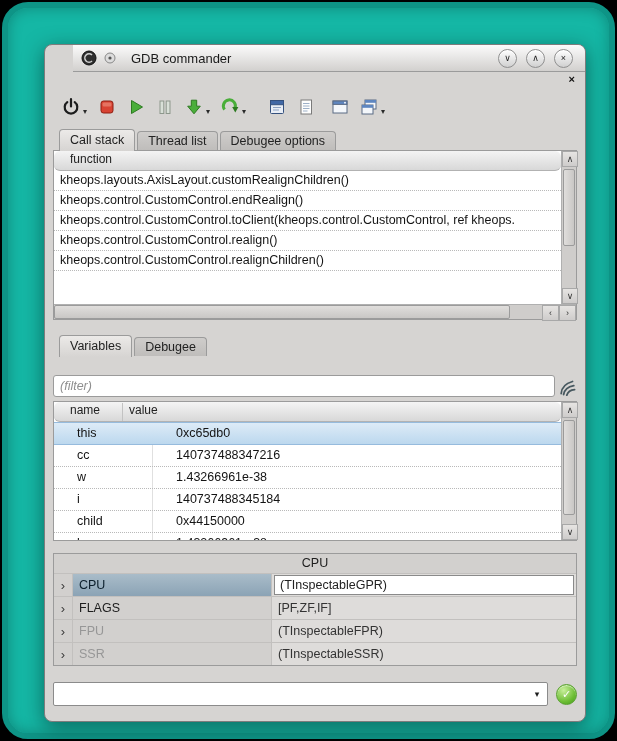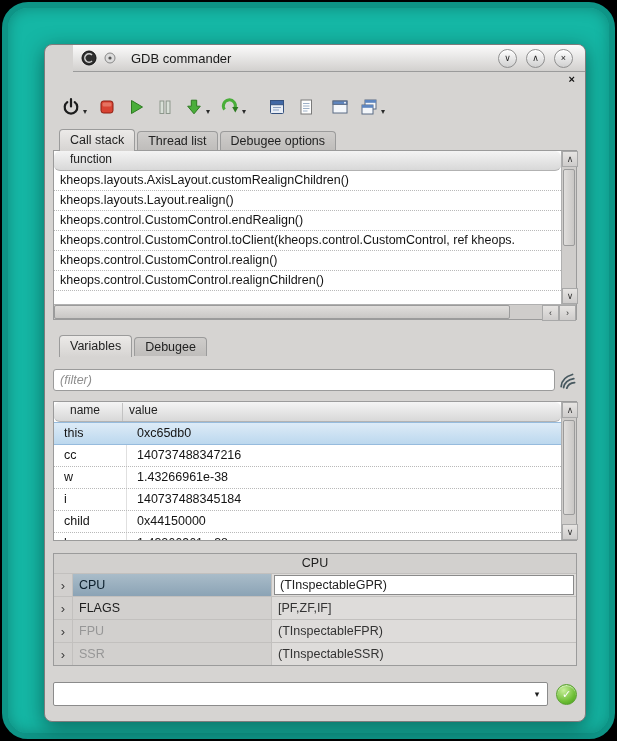--- a/index.html
+++ b/index.html
@@ -44,32 +44,32 @@
   .vscroll{display:flex;flex-direction:column;background:#cfcdcb;border-left:1px solid #b0b0b0;}
   .hscroll{display:flex;background:#cfcdcb;border-top:1px solid #b0b0b0;grid-column:1/3;grid-row:2;}
   .sbtn{width:15px;height:14px;flex:none;display:flex;align-items:center;justify-content:center;
     font-size:9px;color:#333;background:linear-gradient(#e6e4e2,#cecccb);border:1px solid #a8a8a8;}
   .track{flex:1;position:relative;}
   .vthumb{position:absolute;left:1px;right:1px;background:linear-gradient(90deg,#e0dedc,#c9c7c5);
     border:1px solid #9b9b9b;border-radius:2px;}
   .hthumb{position:absolute;top:0;bottom:0;left:0;background:linear-gradient(#e0dedc,#c9c7c5);
     border:1px solid #9b9b9b;border-radius:2px;}
   
-  .filter-row{margin:7px 8px 4px;height:34px;flex:none;display:flex;align-items:center;gap:2px;}
+  .filter-row{margin:7px 8px 4px;height:34px;flex:none;display:flex;align-items:flex-end;gap:2px;}
   .filter-input{flex:1;height:20px;border:1px solid #9b9b9b;border-radius:3px;padding:0 6px;
     font-size:12.5px;background:#fff;outline:none;color:#333;}
   .filter-input::placeholder{color:#8f8f8f;font-style:italic;}
   .claw{width:20px;height:20px;display:flex;align-items:center;justify-content:center;flex:none;}
   
   .vars-panel{margin:0 8px;flex:none;height:138px;border:1px solid #9b9b9b;background:#fff;
     display:grid;grid-template-columns:1fr 15px;}
   .vars-main{overflow:hidden;display:flex;flex-direction:column;}
   .hc-name{width:52px;flex:none;border-right:1px solid #c2c2c2;}
   .var-row{height:21px;flex:none;display:flex;font-size:12.5px;color:#141414;border-bottom:1px dotted #b9b9b9;}
-  .vc{line-height:20px;padding:0 10px;white-space:nowrap;overflow:hidden;}
+  .vc{line-height:20px;padding:0 23px;white-space:nowrap;overflow:hidden;}
   .vc.name{width:52px;flex:none;border-right:1px solid #e0e0e0;}
   .vc.val{flex:1;}
   .var-row.sel{background:linear-gradient(#ddebf7,#bcd8ee);border-top:1px solid #96bbdd;
     border-bottom:1px solid #96bbdd;height:21px;}
   .var-row.sel .vc.name{border-right-color:transparent;}
   
   .cpu-panel{margin:12px 8px 0;flex:none;border:1px solid #9b9b9b;background:#d2d0ce;}
   .cpu-title{height:19px;line-height:19px;text-align:center;font-size:12.5px;color:#1d1d1d;}
   .cpu-row{display:flex;height:22px;border-top:1px solid #c2c0be;}
   .cpu-exp{width:18px;flex:none;display:flex;align-items:center;justify-content:center;color:#3b3b3b;
@@ -211,21 +211,20 @@
     <div class="tabstrip">
       <span class="tab active">Call stack</span>
       <span class="tab">Thread list</span>
       <span class="tab">Debugee options</span>
     </div>
 
     <div class="cs-panel">
       <div class="cs-main">
         <div class="col-head">function</div>
         <div class="cs-row">kheops.layouts.AxisLayout.customRealignChildren()</div>
-        <div class="cs-row">kheops.layouts.Layout.realign()</div>
         <div class="cs-row">kheops.control.CustomControl.endRealign()</div>
         <div class="cs-row">kheops.control.CustomControl.toClient(kheops.control.CustomControl, ref kheops.</div>
         <div class="cs-row">kheops.control.CustomControl.realign()</div>
         <div class="cs-row">kheops.control.CustomControl.realignChildren()</div>
         <div class="filler"></div>
       </div>
       <div class="vscroll">
         <span class="sbtn" style="width:14px;">∧</span>
         <span class="track">
             <span class="vthumb" style="top:2%;height:62%;"></span>

